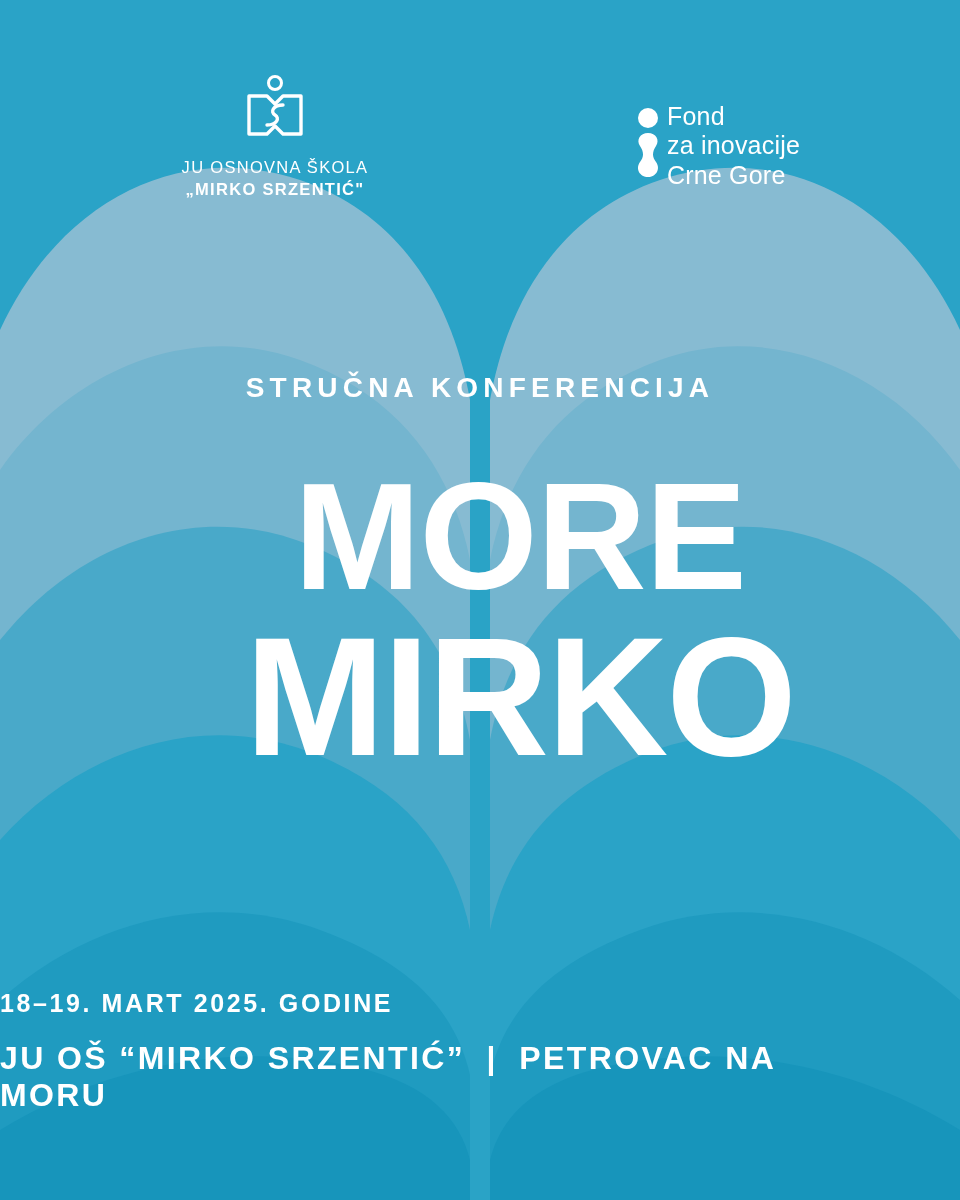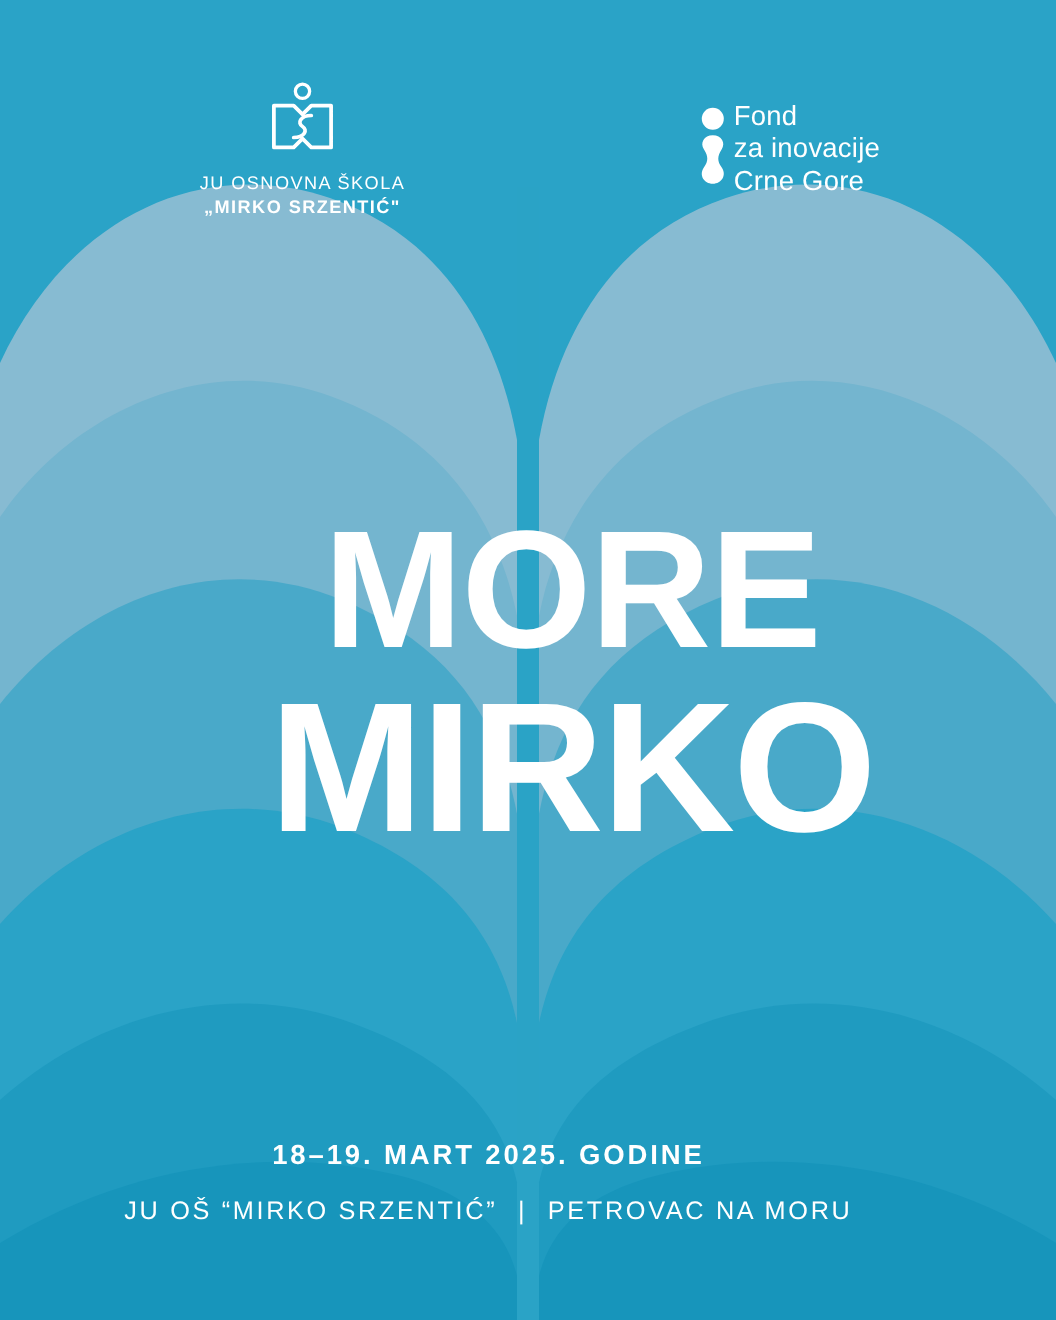--- a/index.html
+++ b/index.html
@@ -60,21 +60,21 @@
     font-weight: bold;
     letter-spacing: 1.3px;
     line-height: 1.35;
     white-space: nowrap;
   }
   .logo-fund {
     display: flex;
     align-items: center;
     gap: 1px;
     color: #ffffff;
-    margin-top: 18px;
+    margin-top: 28px;
   }
   .logo-fund .fund-text {
     font-size: 25px;
     line-height: 1.17;
     font-weight: 400;
     letter-spacing: 0.2px;
     white-space: nowrap;
   }
 
   
@@ -108,32 +108,31 @@
     letter-spacing: -2px;
     margin-top: 4px;
   }
 
   
   .footer {
     position: absolute;
     bottom: 86px;
     left: 0;
     width: 888px;
-    text-align: center;
     color: #ffffff;
   }
   .footer .date {
     font-size: 25px;
     font-weight: bold;
     letter-spacing: 2.6px;
     margin-bottom: 22px;
   }
   .footer .venue {
-    font-size: 23px;
-    font-weight: normal;
+    font-size: 32px;
+    font-weight: bold;
     letter-spacing: 2.4px;
   }
   .footer .sep {
     display: inline-block;
     padding: 0 10px;
   }
 </style>
 </head>
 <body>
 
@@ -187,20 +186,21 @@
         </svg>
         <div class="fund-text">
           <div>Fond</div>
           <div>za inovacije</div>
           <div>Crne Gore</div>
         </div>
       </div>
 
     </div>
 
+    <div class="kicker">STRUČNA KONFERENCIJA</div>
 
     <div class="title">
       <span class="l1">MORE</span>
       <span class="l2">MIRKO</span>
     </div>
 
     <div class="footer">
       <div class="date">18–19. MART 2025. GODINE</div>
       <div class="venue">
         <span>JU OŠ “MIRKO SRZENTIĆ”</span>

